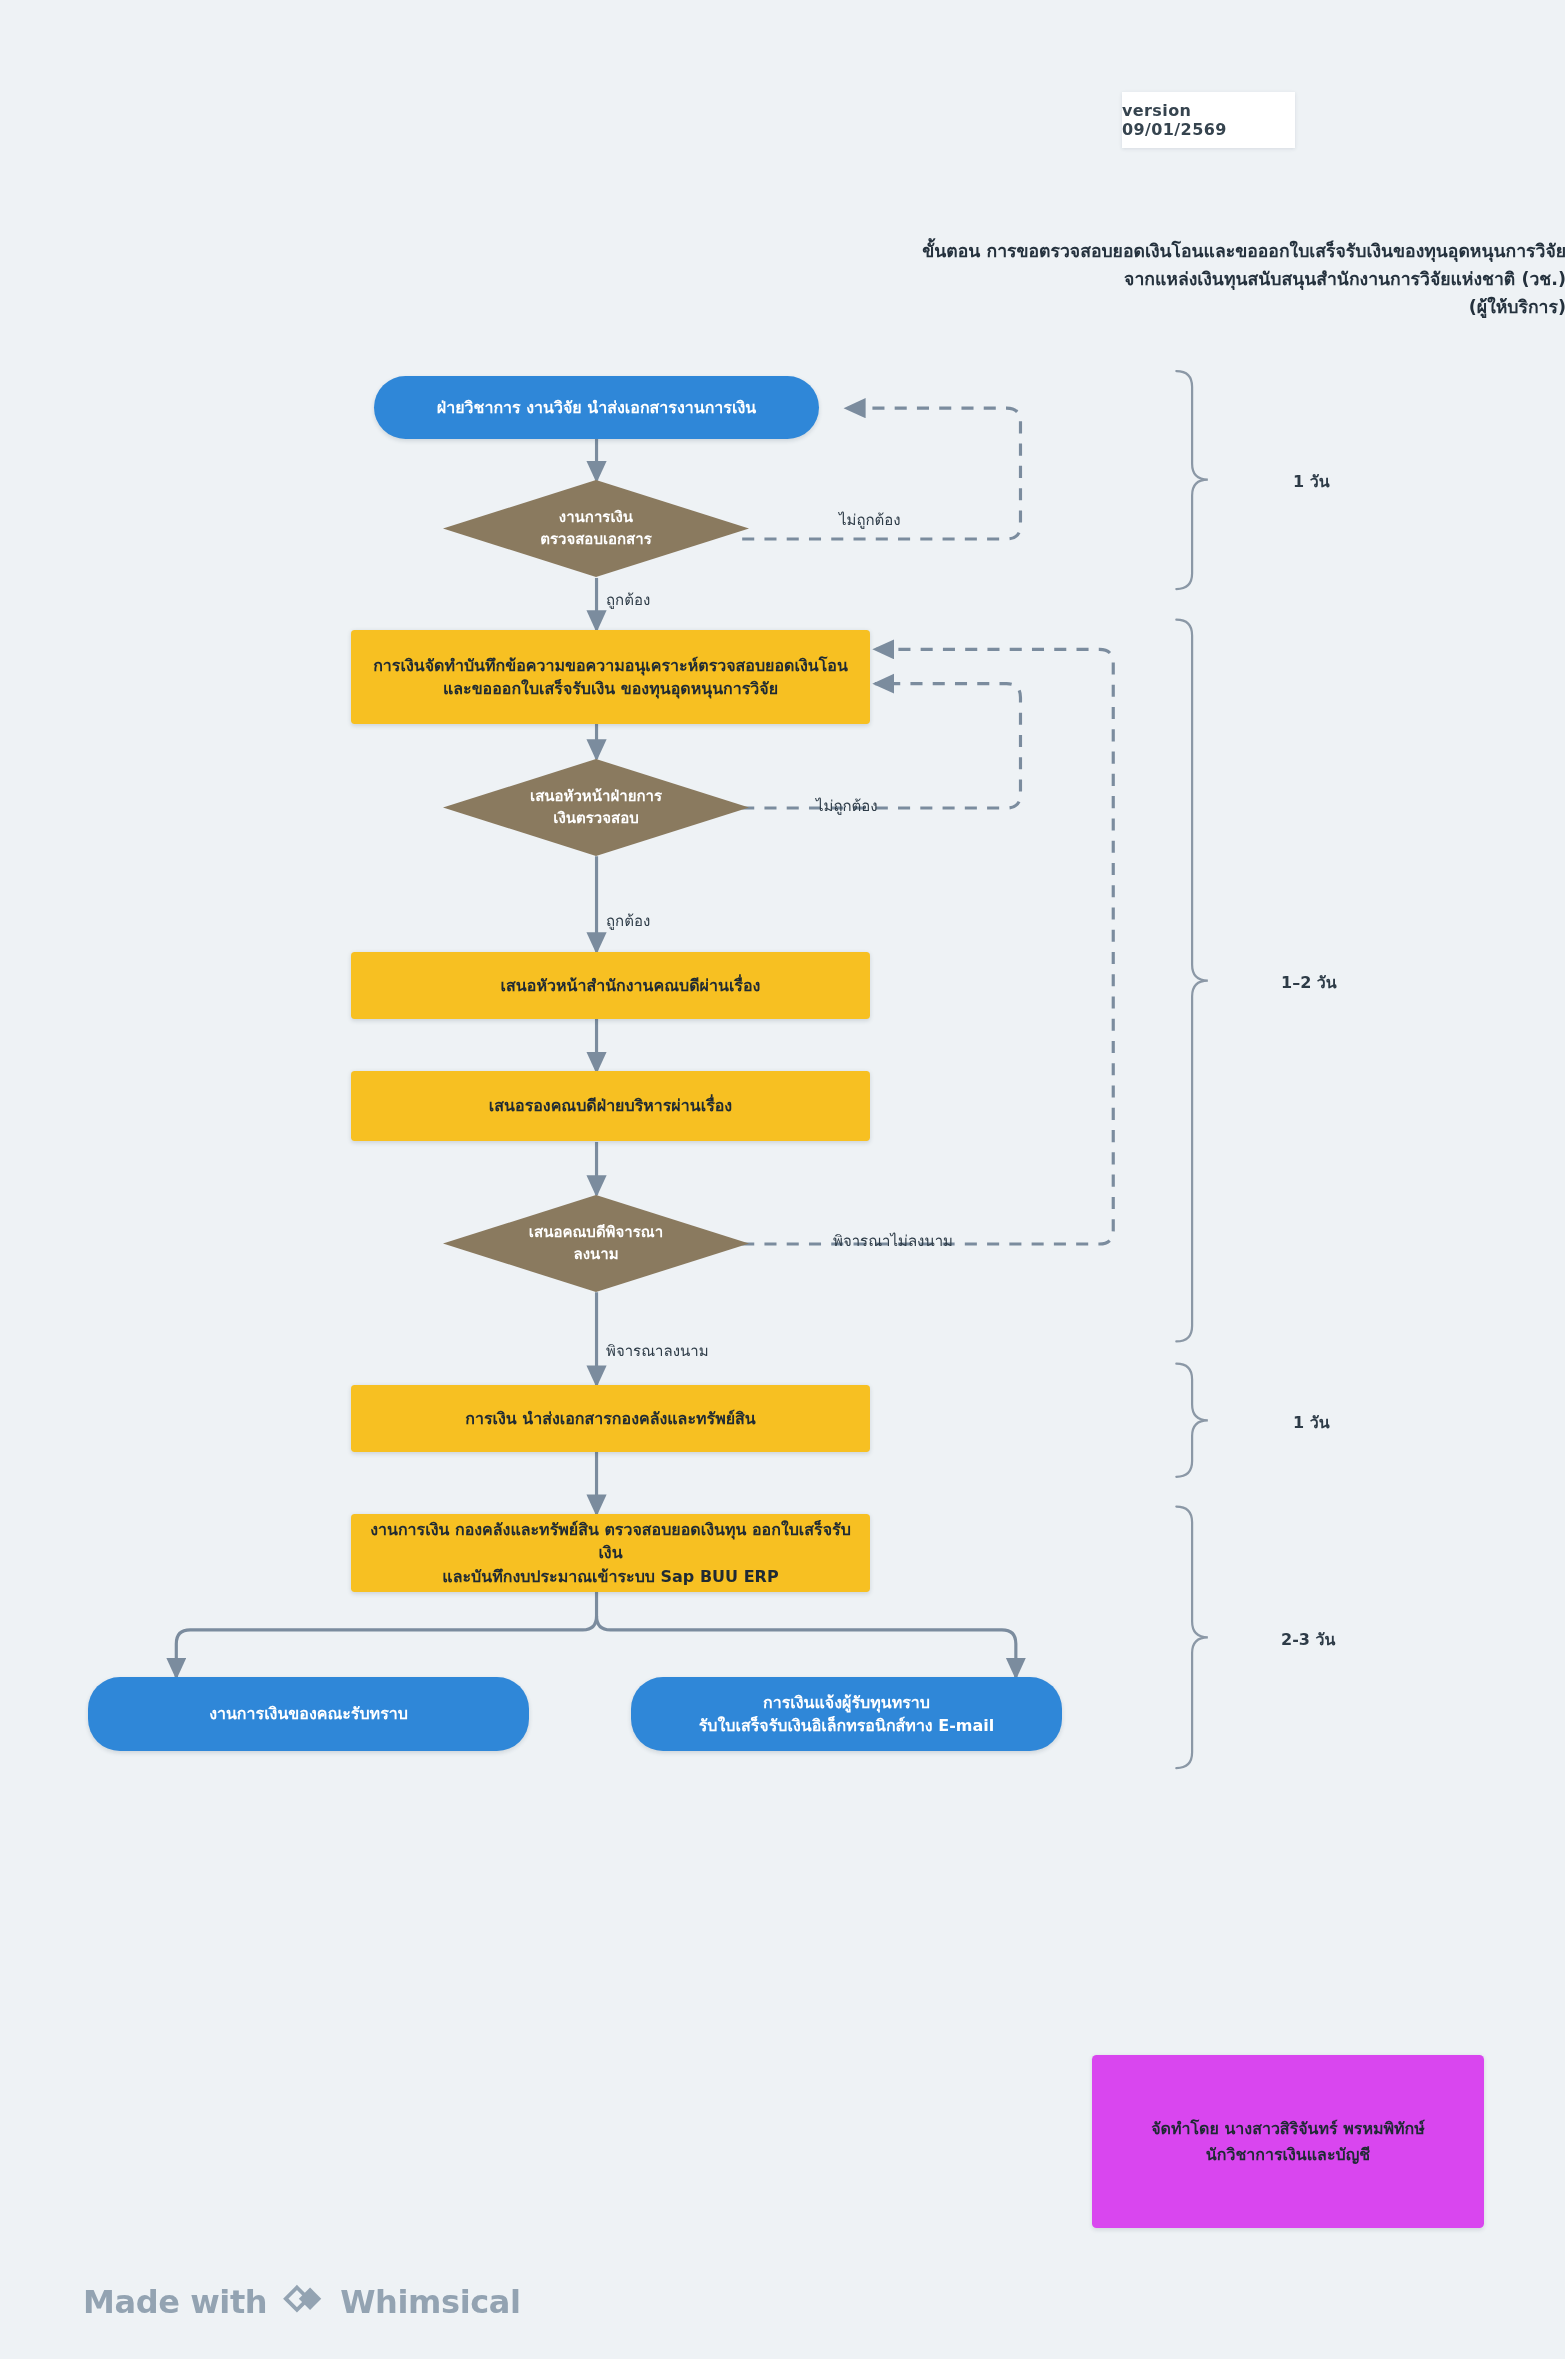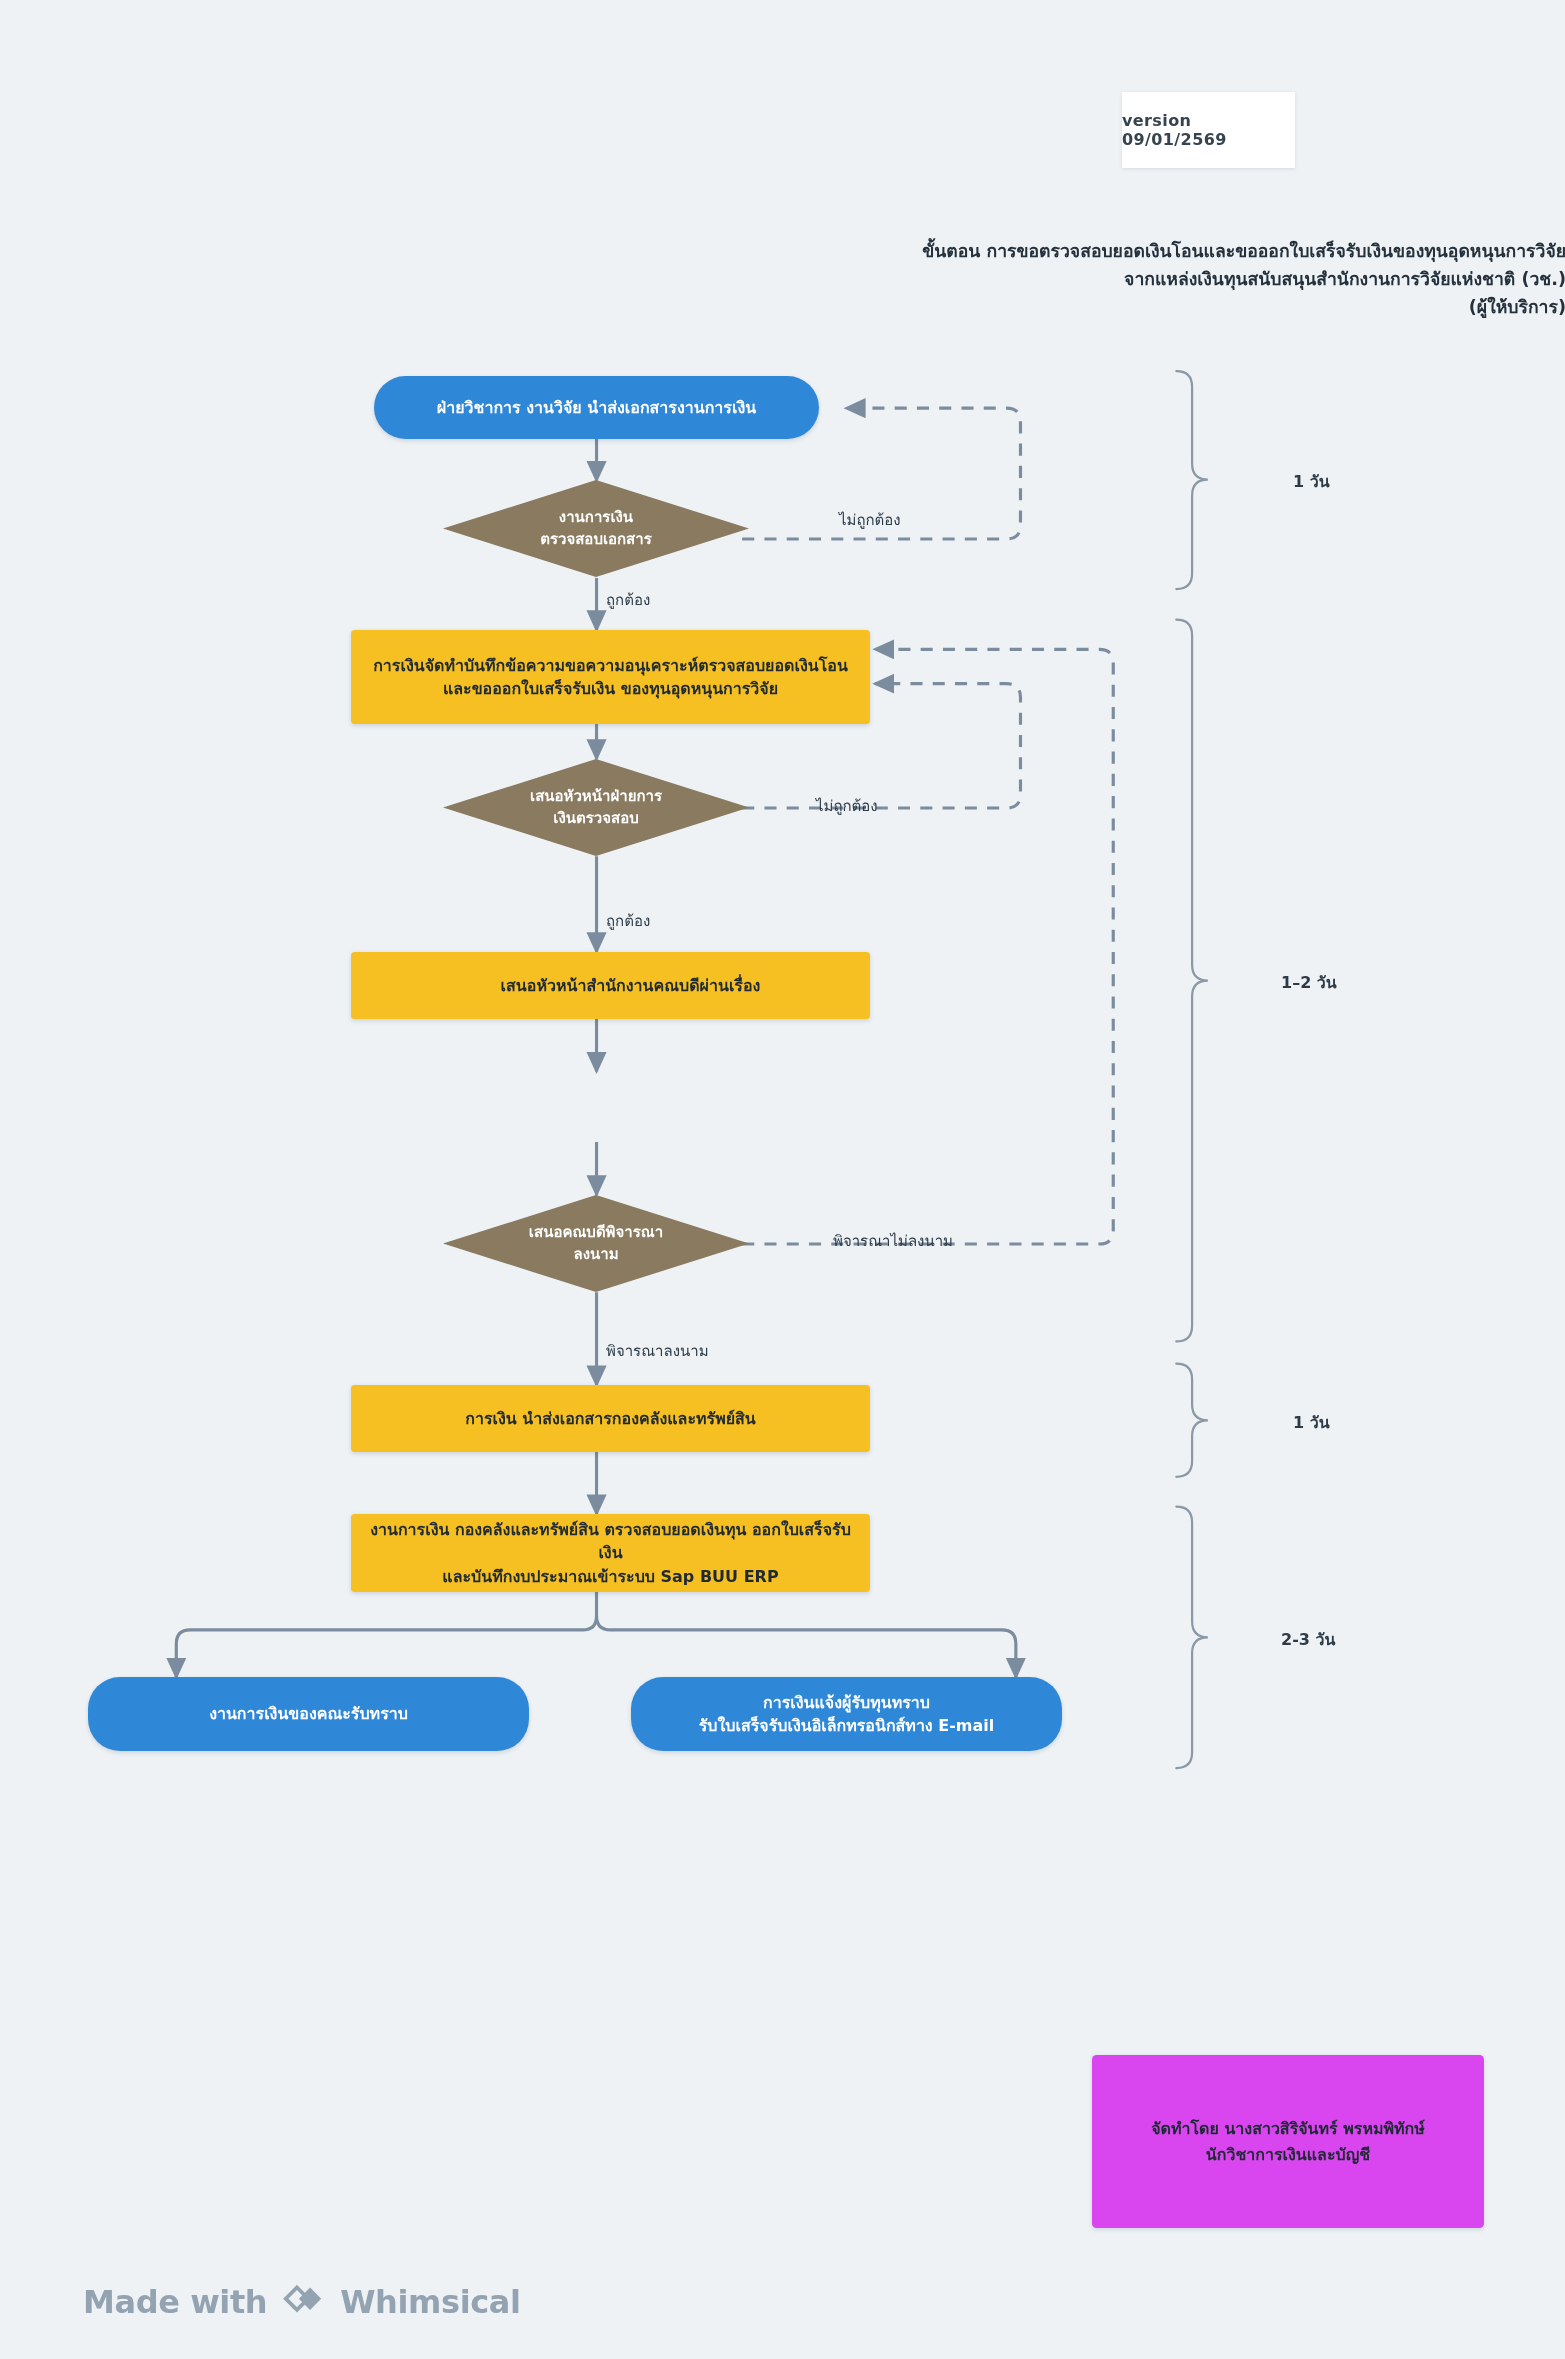--- a/index.html
+++ b/index.html
@@ -98,21 +98,21 @@
       <path d="M1268,400 Q1285,400 1285,417 L1285,500 Q1285,517 1302,517 Q1285,517 1285,534 L1285,618 Q1285,635 1268,635"></path>
 
       <path d="M1268,668 Q1285,668 1285,685 L1285,1040 Q1285,1057 1302,1057 Q1285,1057 1285,1074 L1285,1429 Q1285,1446 1268,1446"></path>
 
       <path d="M1268,1470 Q1285,1470 1285,1487 L1285,1514 Q1285,1531 1302,1531 Q1285,1531 1285,1548 L1285,1575 Q1285,1592 1268,1592"></path>
 
       <path d="M1268,1624 Q1285,1624 1285,1641 L1285,1748 Q1285,1765 1302,1765 Q1285,1765 1285,1782 L1285,1889 Q1285,1906 1268,1906"></path>
     </g>
   </svg>
 
-  <div class="version-box" style="left:1122px;top:92px;width:173px;height:76px;">
+  <div class="version-box" style="left:1122px;top:92px;width:173px;height:56px;">
     <span>version  09/01/2569</span>
   </div>
 
   <div class="title" style="top:237px;">
     <div>ขั้นตอน การขอตรวจสอบยอดเงินโอนและขอออกใบเสร็จรับเงินของทุนอุดหนุนการวิจัย</div>
     <div>จากแหล่งเงินทุนสนับสนุนสำนักงานการวิจัยแห่งชาติ (วช.)</div>
     <div>(ผู้ให้บริการ)</div>
   </div>
 
   <div class="node blue" style="left:374px;top:376px;width:445px;height:63px;">
@@ -139,20 +139,23 @@
     <div class="dtext">
       <div>เสนอหัวหน้าฝ่ายการ</div>
       <div>เงินตรวจสอบ</div>
     </div>
   </div>
 
   <div class="node yellow" style="left:327px;top:952px;width:519px;height:67px;padding-left:40px;">
     <span>เสนอหัวหน้าสำนักงานคณบดีผ่านเรื่อง</span>
   </div>
 
+  <div class="node yellow" style="left:327px;top:1071px;width:519px;height:70px;">
+    <span>เสนอรองคณบดีฝ่ายบริหารผ่านเรื่อง</span>
+  </div>
 
   <div class="diamond" style="left:443px;top:1195px;width:306px;height:97px;">
     <div class="dshape"></div>
     <div class="dtext">
       <div>เสนอคณบดีพิจารณา</div>
       <div>ลงนาม</div>
     </div>
   </div>
 
   <div class="node yellow" style="left:327px;top:1514px;width:519px;height:78px;">

